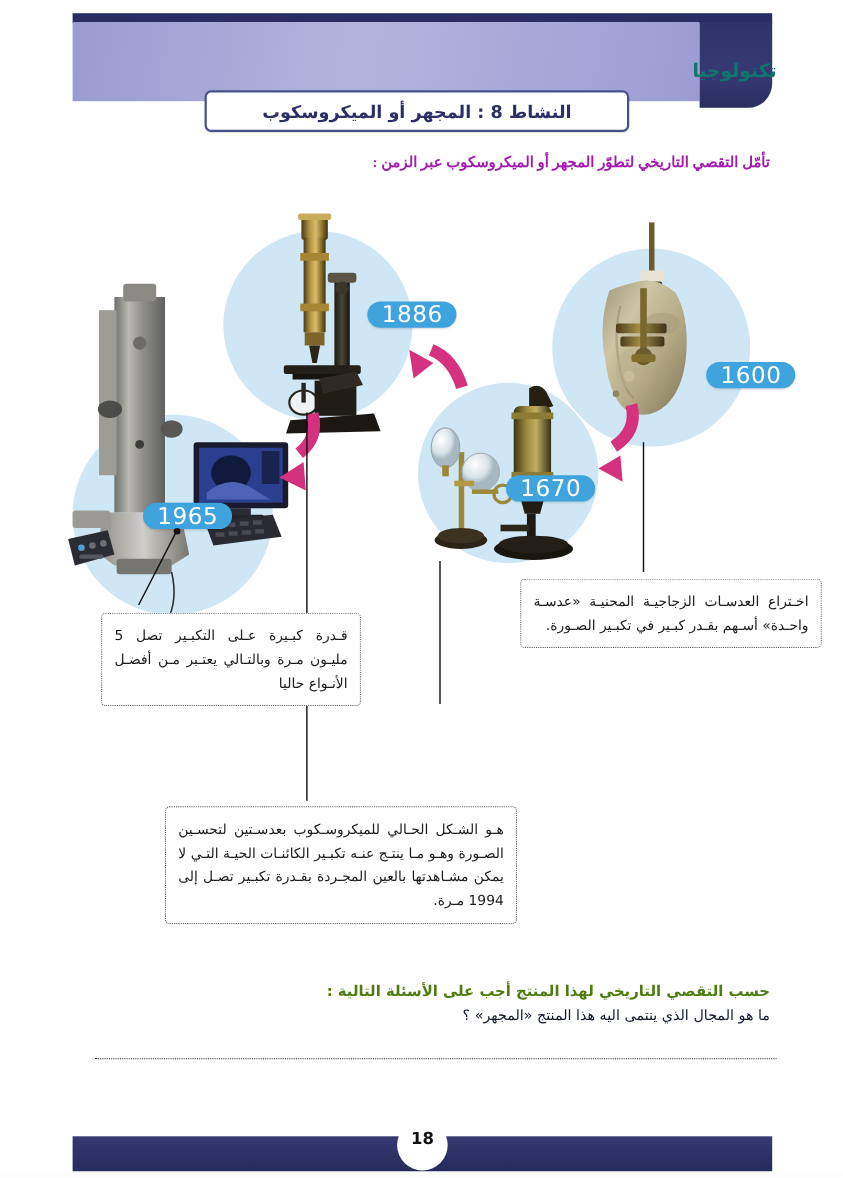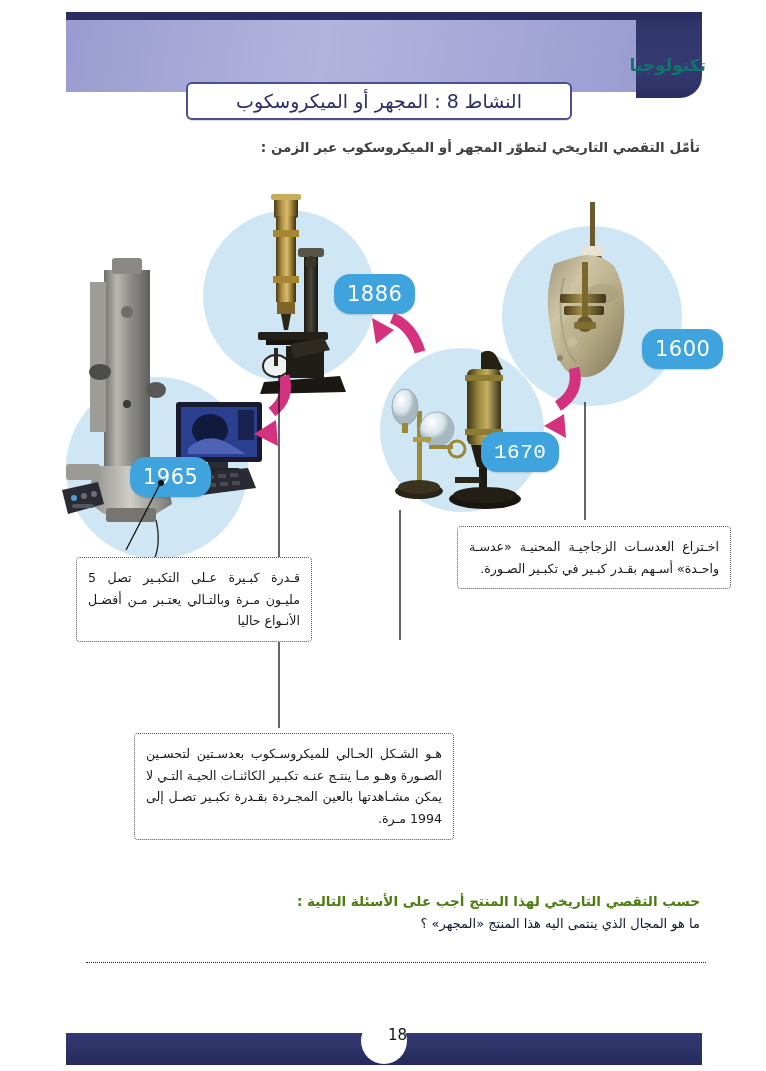--- a/index.html
+++ b/index.html
@@ -34,55 +34,55 @@
   }
   .title-pill{
     position:absolute;left:186px;top:82px;width:382px;height:34px;
     background:#ffffff;
     border:2px solid #4a4f8e;
     border-radius:6px;
     box-shadow:0 1px 0 rgba(0,0,0,.12);
     display:flex;align-items:center;justify-content:center;
   }
   .title-pill-txt{
-    direction:rtl;color:#2b2f66;font-size:19px;font-weight:normal;
+    direction:rtl;color:#2b2f66;font-size:16px;font-weight:bold;
     white-space:nowrap;letter-spacing:-.2px;
   }
   .intro-line{
     position:absolute;right:66px;top:139px;width:640px;
     direction:rtl;text-align:right;
-    color:#404040;font-size:13.5px;font-weight:bold;
+    color:#a21caf;font-size:13.5px;font-weight:bold;font-family:Liberation Serif, serif;
   }
 
   
   .stage{position:absolute;left:0;top:170px;width:766px;height:700px;}
   .circ{
     position:absolute;border-radius:50%;
     background:#cfe7f4;
   }
   .photo{position:absolute;}
 
   .badge{
-    position:absolute;height:40px;
+    position:absolute;height:24px;
     background:#3fa4dd;border-radius:16px;
     color:#ffffff;font-size:21px;
     display:flex;align-items:center;justify-content:center;
     padding:0 13px;letter-spacing:.5px;
     box-shadow:0 1px 2px rgba(0,0,0,.15);
   }
 
   
   .note{
     position:absolute;
     border:1.6px dotted #555;
     border-radius:4px;
     background:#ffffff;
     padding:9px 11px;
     direction:rtl;text-align:justify;text-align-last:right;
-    color:#1a1a1a;font-size:12.6px;line-height:1.72;
+    color:#1a1a1a;font-size:12.6px;line-height:1.72;margin-left:16px;
   }
   .note.n-left{text-align:justify;}
 
   
   .q-block{position:absolute;right:66px;top:893px;width:640px;direction:rtl;text-align:right;}
   .q-head{color:#4d7c0f;font-size:13.5px;font-weight:bold;margin-bottom:7px;}
   .q-item{color:#0f172a;font-size:13px;}
   .dotted-rule{
     position:absolute;left:86px;top:962px;width:620px;height:0;
     border-top:1.4px dotted #2a2a2a;
@@ -92,21 +92,21 @@
   .footer-bar{
     position:absolute;left:66px;top:1033px;width:636px;height:32px;
     background:linear-gradient(180deg,#343a72 0%,#2c3166 55%,#262a5c 100%);
   }
   .footer-notch{
     position:absolute;left:361px;top:1018px;width:46px;height:46px;
     background:#ffffff;border-radius:50%;
   }
   .folio{
     position:absolute;left:361px;top:1026px;width:46px;
-    text-align:right;color:#111;font-size:15px;font-weight:normal;
+    text-align:center;color:#111;font-size:15px;font-weight:bold;
   }
   .footer-base{
     position:absolute;left:0;top:1065px;width:766px;height:6px;background:#fdfdfd;
   }
   
   .ghost{
     position:absolute;color:#b9bfd6;opacity:.38;direction:rtl;
     font-size:12px;pointer-events:none;user-select:none;
   }
 </style>
@@ -267,21 +267,21 @@
 
       <circle cx="52" cy="84" r="17" fill="url(#gGlass)" stroke="#9fb0b8" stroke-width="1"></circle>
 
       <ellipse cx="20" cy="62" rx="13" ry="18" fill="url(#gGlass)" stroke="#97a8b0" stroke-width="1"></ellipse>
       <rect x="17" y="78" width="6" height="10" fill="#9c8839"></rect>
 
       <circle cx="72" cy="104" r="8" fill="none" stroke="#9c8839" stroke-width="3"></circle>
       <rect x="44" y="100" width="24" height="4" fill="#9c8839"></rect>
       <rect x="28" y="92" width="18" height="5" fill="#b49a46"></rect>
     </svg>
-    <div class="badge" style="left:481px;top:262px;font-family:Liberation Mono, monospace;">1670</div>
+    <div class="badge" style="left:460px;top:262px;">1670</div>
 
     <div class="circ" style="left:502px;top:56px;width:180px;height:180px;"></div>
     <svg class="photo" style="left:520px;top:32px;width:150px;height:200px;" viewBox="0 0 150 200">
       <defs>
         <linearGradient id="gStone" x1="0" y1="0" x2="1" y2="1">
           <stop offset="0%" stop-color="#9f9779"></stop>
             <stop offset="30%" stop-color="#cdc5a4"></stop>
           <stop offset="62%" stop-color="#b3a883"></stop>
             <stop offset="100%" stop-color="#7e7659"></stop>
         </linearGradient>

